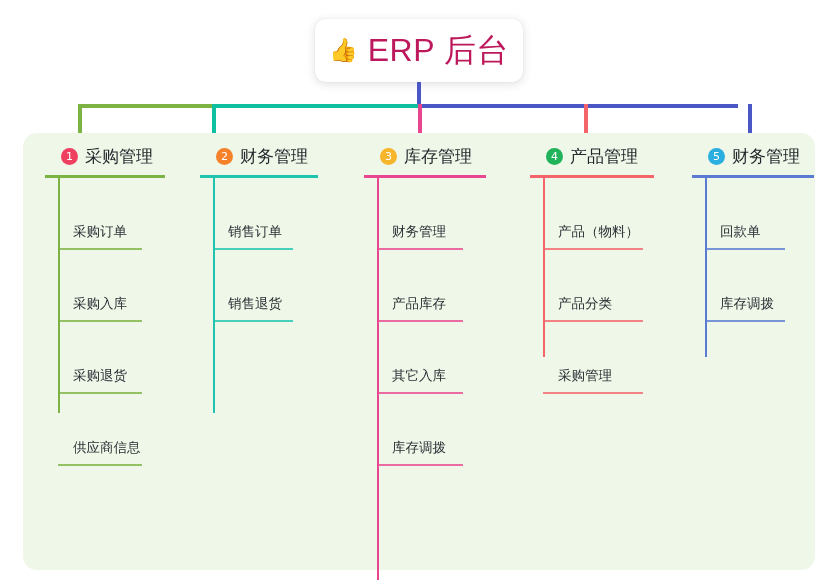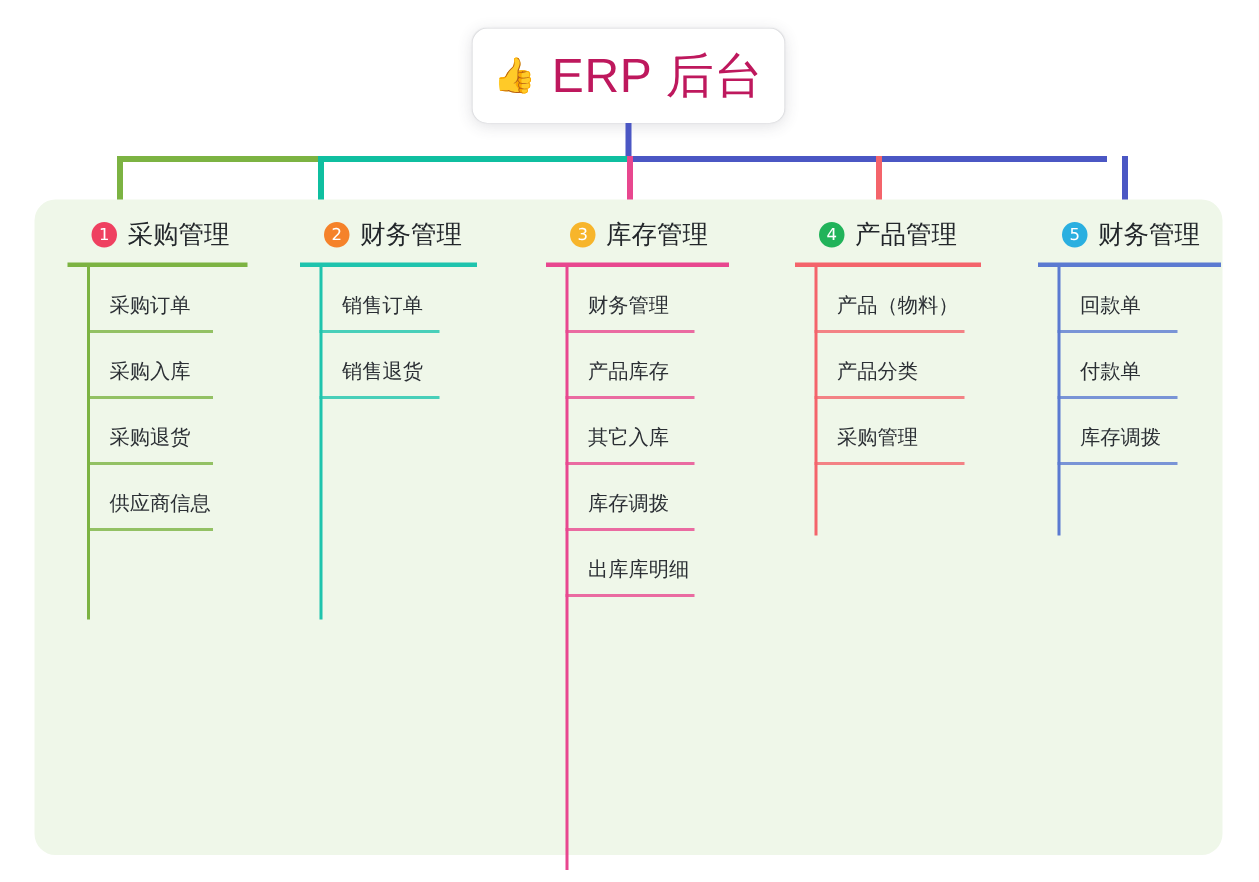--- a/index.html
+++ b/index.html
@@ -122,21 +122,21 @@
     position: relative;
   }
   .stem {
     position: absolute;
     left: 13px;
     top: 0;
     width: 2px;
   }
   .item {
     position: relative;
-    height: 44px;
+    height: 72px;
     box-sizing: border-box;
   }
   .item-label {
     position: absolute;
     left: 28px;
     bottom: 9px;
     font-size: 13.5px;
     color: #2b2f34;
     white-space: nowrap;
   }
@@ -231,24 +231,20 @@
             <div class="item-rule" style="background: rgb(232, 71, 143); opacity: 0.8; width: 86px;"></div>
           </div>
           <div class="item">
             <span class="item-label">其它入库</span>
             <div class="item-rule" style="background: rgb(232, 71, 143); opacity: 0.8; width: 86px;"></div>
           </div>
           <div class="item">
             <span class="item-label">库存调拨</span>
             <div class="item-rule" style="background: rgb(232, 71, 143); opacity: 0.8; width: 86px;"></div>
           </div>
-          <div class="item">
-            <span class="item-label">出库库明细</span>
-            <div class="item-rule" style="background: rgb(232, 71, 143); opacity: 0.8; width: 86px;"></div>
-          </div>
         </div>
       </div>
       <div class="col" style="left: 530px;">
         <div class="col-head">
           <span class="badge" style="background: rgb(33, 179, 90);">4</span>
           <span class="col-title">产品管理</span>
         </div>
         <div class="col-rule" style="background: rgb(244, 100, 107); width: 124px;"></div>
         <div class="col-body">
           <div class="stem" style="background: rgb(244, 100, 107); height: 179px;"></div>
@@ -272,24 +268,20 @@
           <span class="col-title">财务管理</span>
         </div>
         <div class="col-rule" style="background: rgb(91, 122, 209); width: 122px;"></div>
         <div class="col-body">
           <div class="stem" style="background: rgb(91, 122, 209); height: 179px;"></div>
           <div class="item">
             <span class="item-label">回款单</span>
             <div class="item-rule" style="background: rgb(91, 122, 209); opacity: 0.8; width: 80px;"></div>
           </div>
           <div class="item">
-            <span class="item-label">付款单</span>
-            <div class="item-rule" style="background: rgb(91, 122, 209); opacity: 0.8; width: 80px;"></div>
-          </div>
-          <div class="item">
             <span class="item-label">库存调拨</span>
             <div class="item-rule" style="background: rgb(91, 122, 209); opacity: 0.8; width: 80px;"></div>
           </div>
         </div>
       </div>
     </div>
 
 </div>
 
 </body></html>

